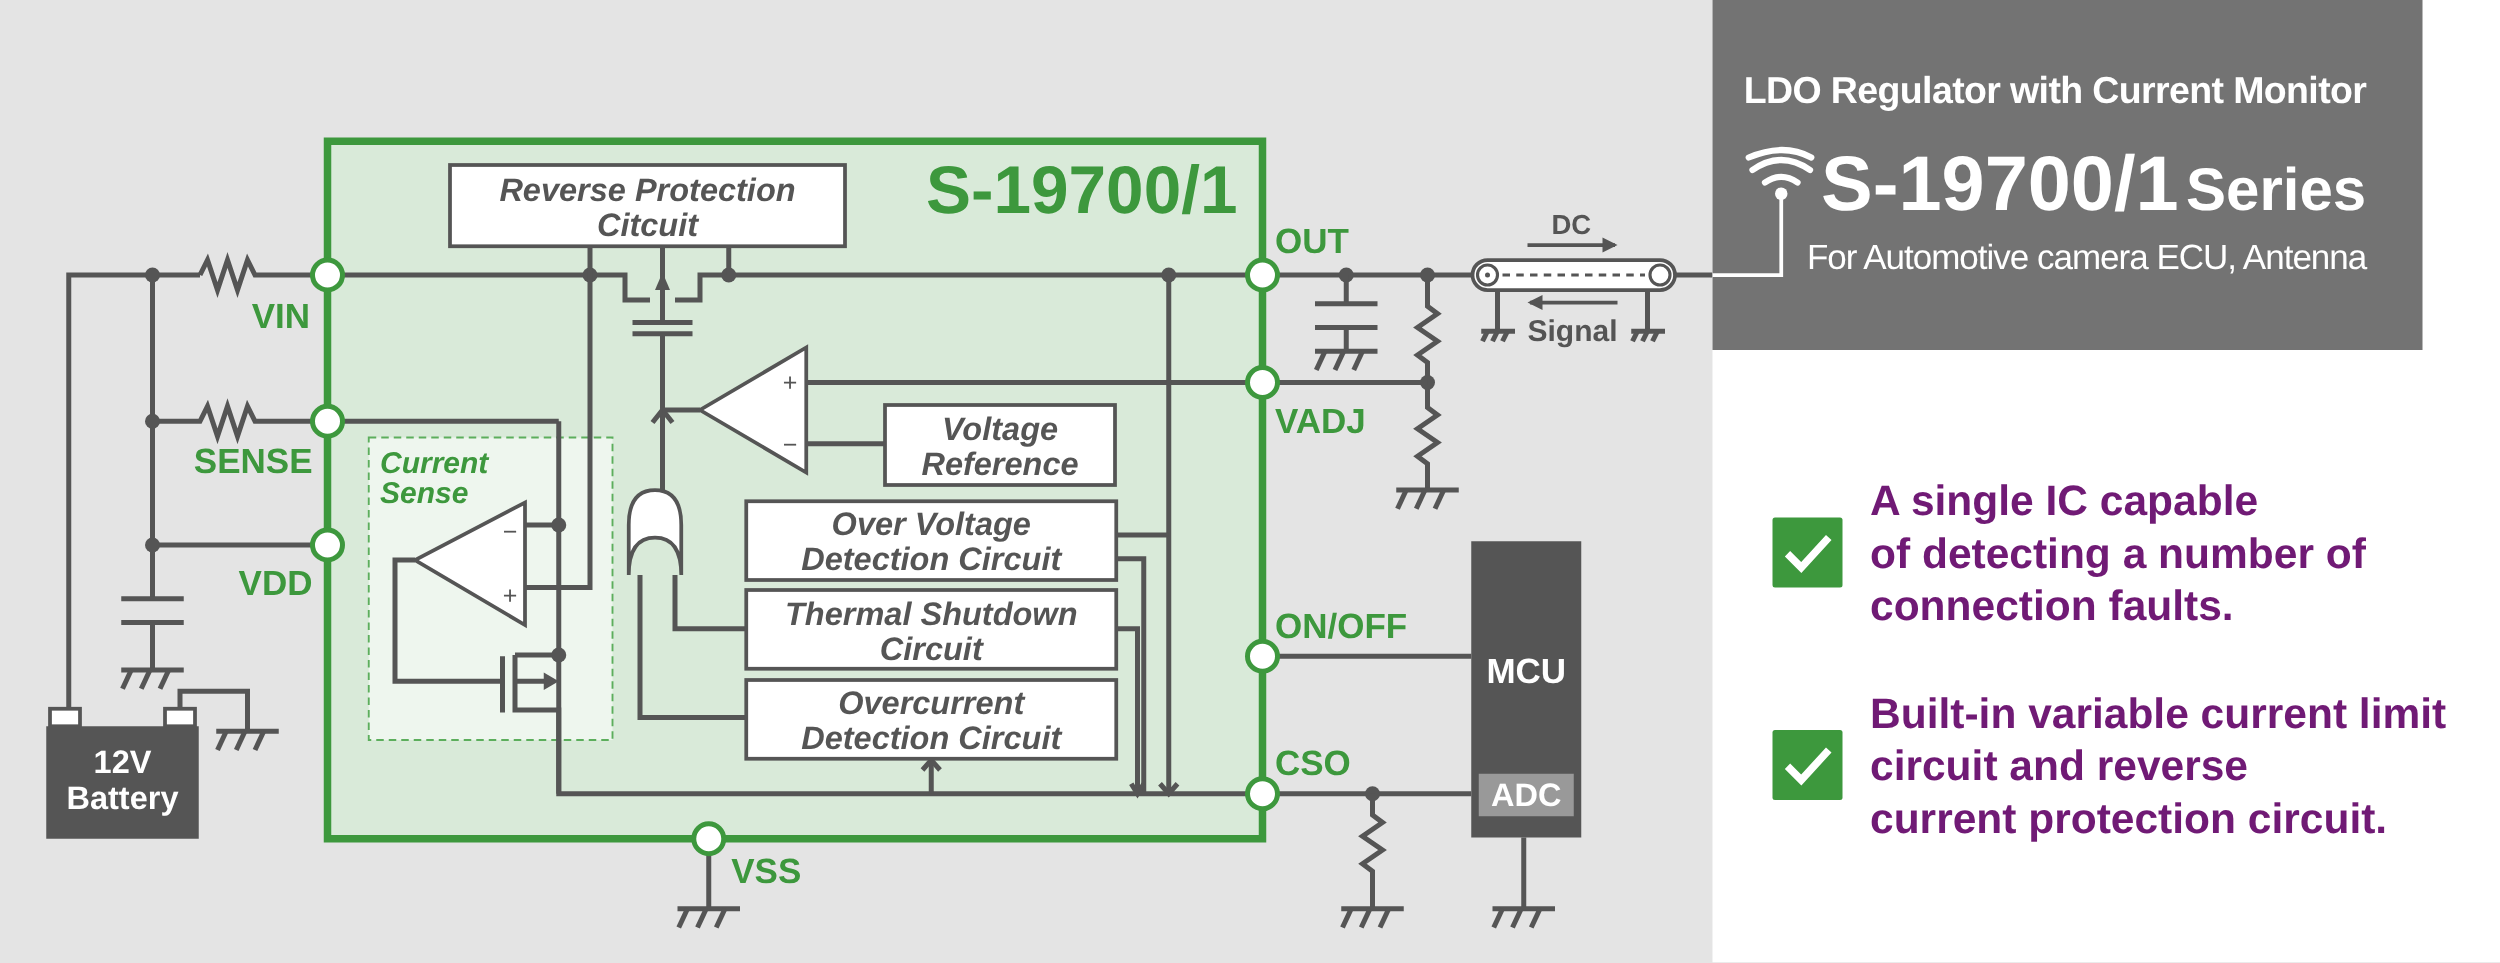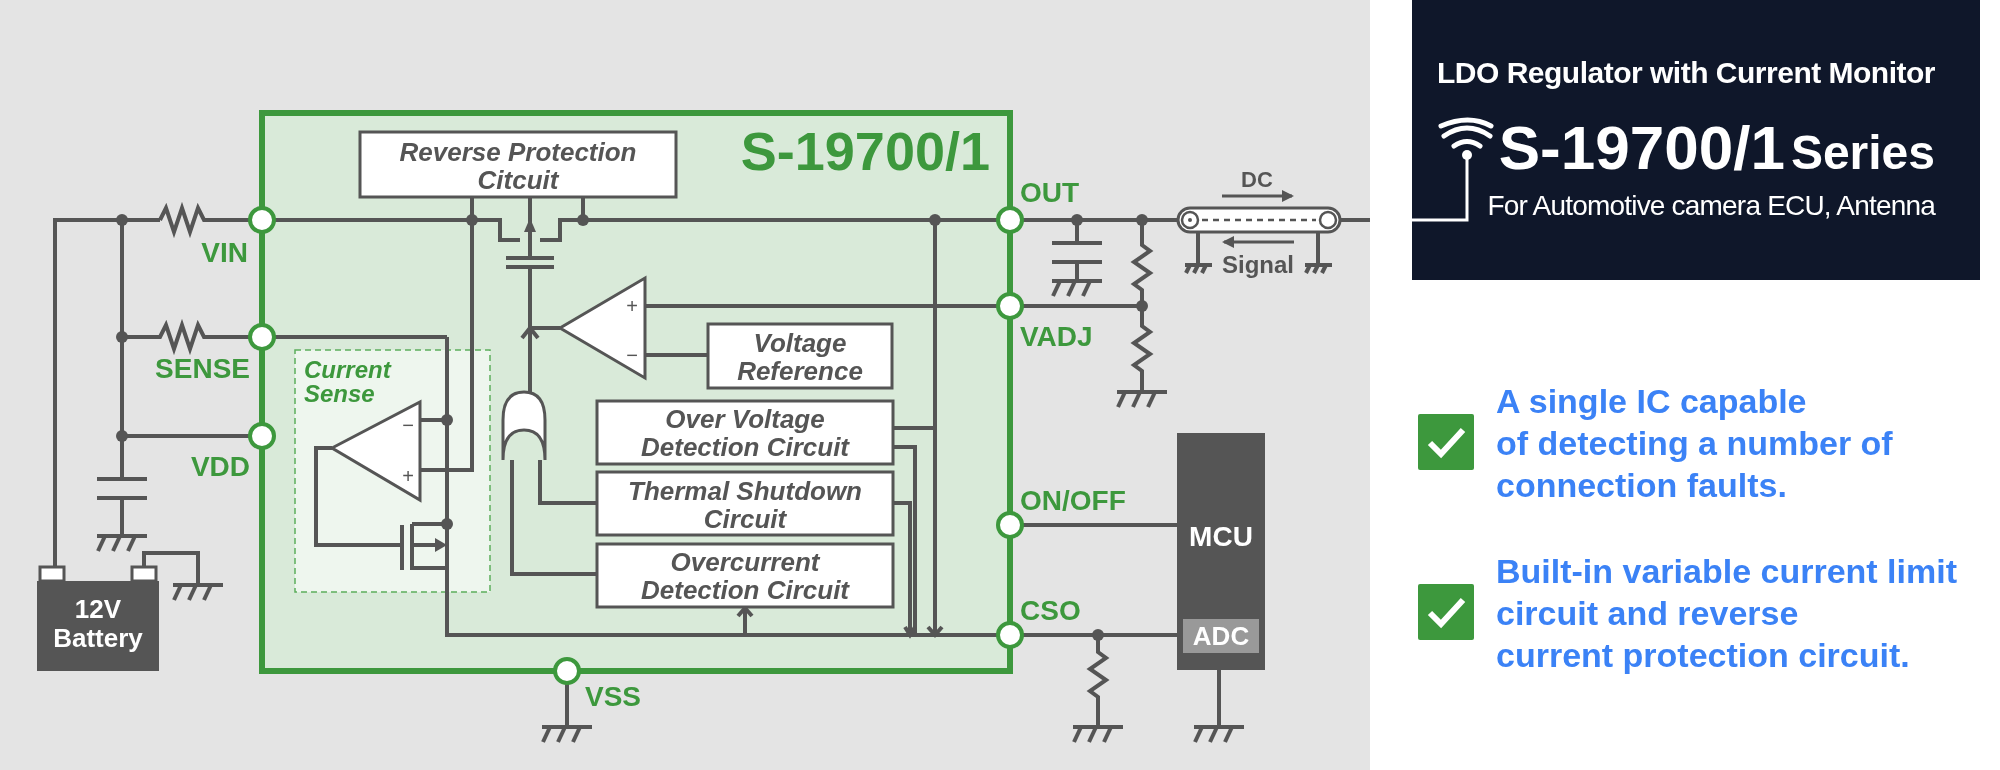--- a/index.html
+++ b/index.html
@@ -7,30 +7,30 @@
   #diagram { position:absolute; left:0; top:0; width:1370px; height:770px; }
   svg text { font-family:"Liberation Sans", sans-serif; }
   .wire { stroke:#555; stroke-width:4; fill:none; }
   .dot { fill:#555; }
   .pin { fill:#fff; stroke:#3d983d; stroke-width:4; }
   .pin-label { fill:#3d983d; font-weight:bold; font-size:28px; }
   .box { fill:#fff; stroke:#555; stroke-width:3; }
   .box-text { fill:#555; font-weight:bold; font-style:italic; font-size:26px; text-anchor:middle; }
   .gnd { stroke:#555; stroke-width:4; fill:none; }
   #right-panel { position:absolute; left:1370px; top:0; width:630px; height:770px; background:#fff; }
-  #green-header { position:absolute; left:0; top:0; width:568px; height:280px; background:#0f172a; color:#fff;margin-left:42px; }
+  #green-header { position:absolute; left:0; top:0; width:568px; height:280px; background:#737373; color:#fff; }
   #header-title { position:absolute; right:45px; top:56px; font-size:30px; font-weight:bold; letter-spacing:-0.5px; }
   #header-model { position:absolute; right:45px; top:112px; font-weight:bold; white-space:nowrap; }
   #header-model .model { font-size:62px; }
   #header-model .series { font-size:48px; margin-left:6px; }
   #header-sub { position:absolute; right:45px; top:190px; font-size:28px; letter-spacing:-0.8px;text-align:right; }
   #antenna { position:absolute; left:0; top:110px; }
   .feature { position:absolute; left:48px; width:560px; }
   .feature .check { position:absolute; left:0; width:56px; height:56px; background:#3d983d; border-radius:2px; }
-  .feature .text { position:absolute; left:78px; top:0; font-size:34px; font-weight:bold; line-height:42px; color:#3b82f6; white-space:pre-line; }
+  .feature .text { position:absolute; left:78px; top:0; font-size:34px; font-weight:bold; line-height:42px; color:#701a75; white-space:pre-line; }
 </style>
 </head>
 <body>
 
 <div id="diagram">
 <svg width="1370" height="770" viewBox="0 0 1370 770" xmlns="http://www.w3.org/2000/svg">
 
   <rect x="262" y="113" width="748" height="558" fill="#d9ead9" stroke="#3d983d" stroke-width="6"></rect>
 
   <rect x="295" y="350" width="195" height="242" fill="#eef6ee" stroke="#5cae5c" stroke-width="1.5" stroke-dasharray="6,4"></rect>

